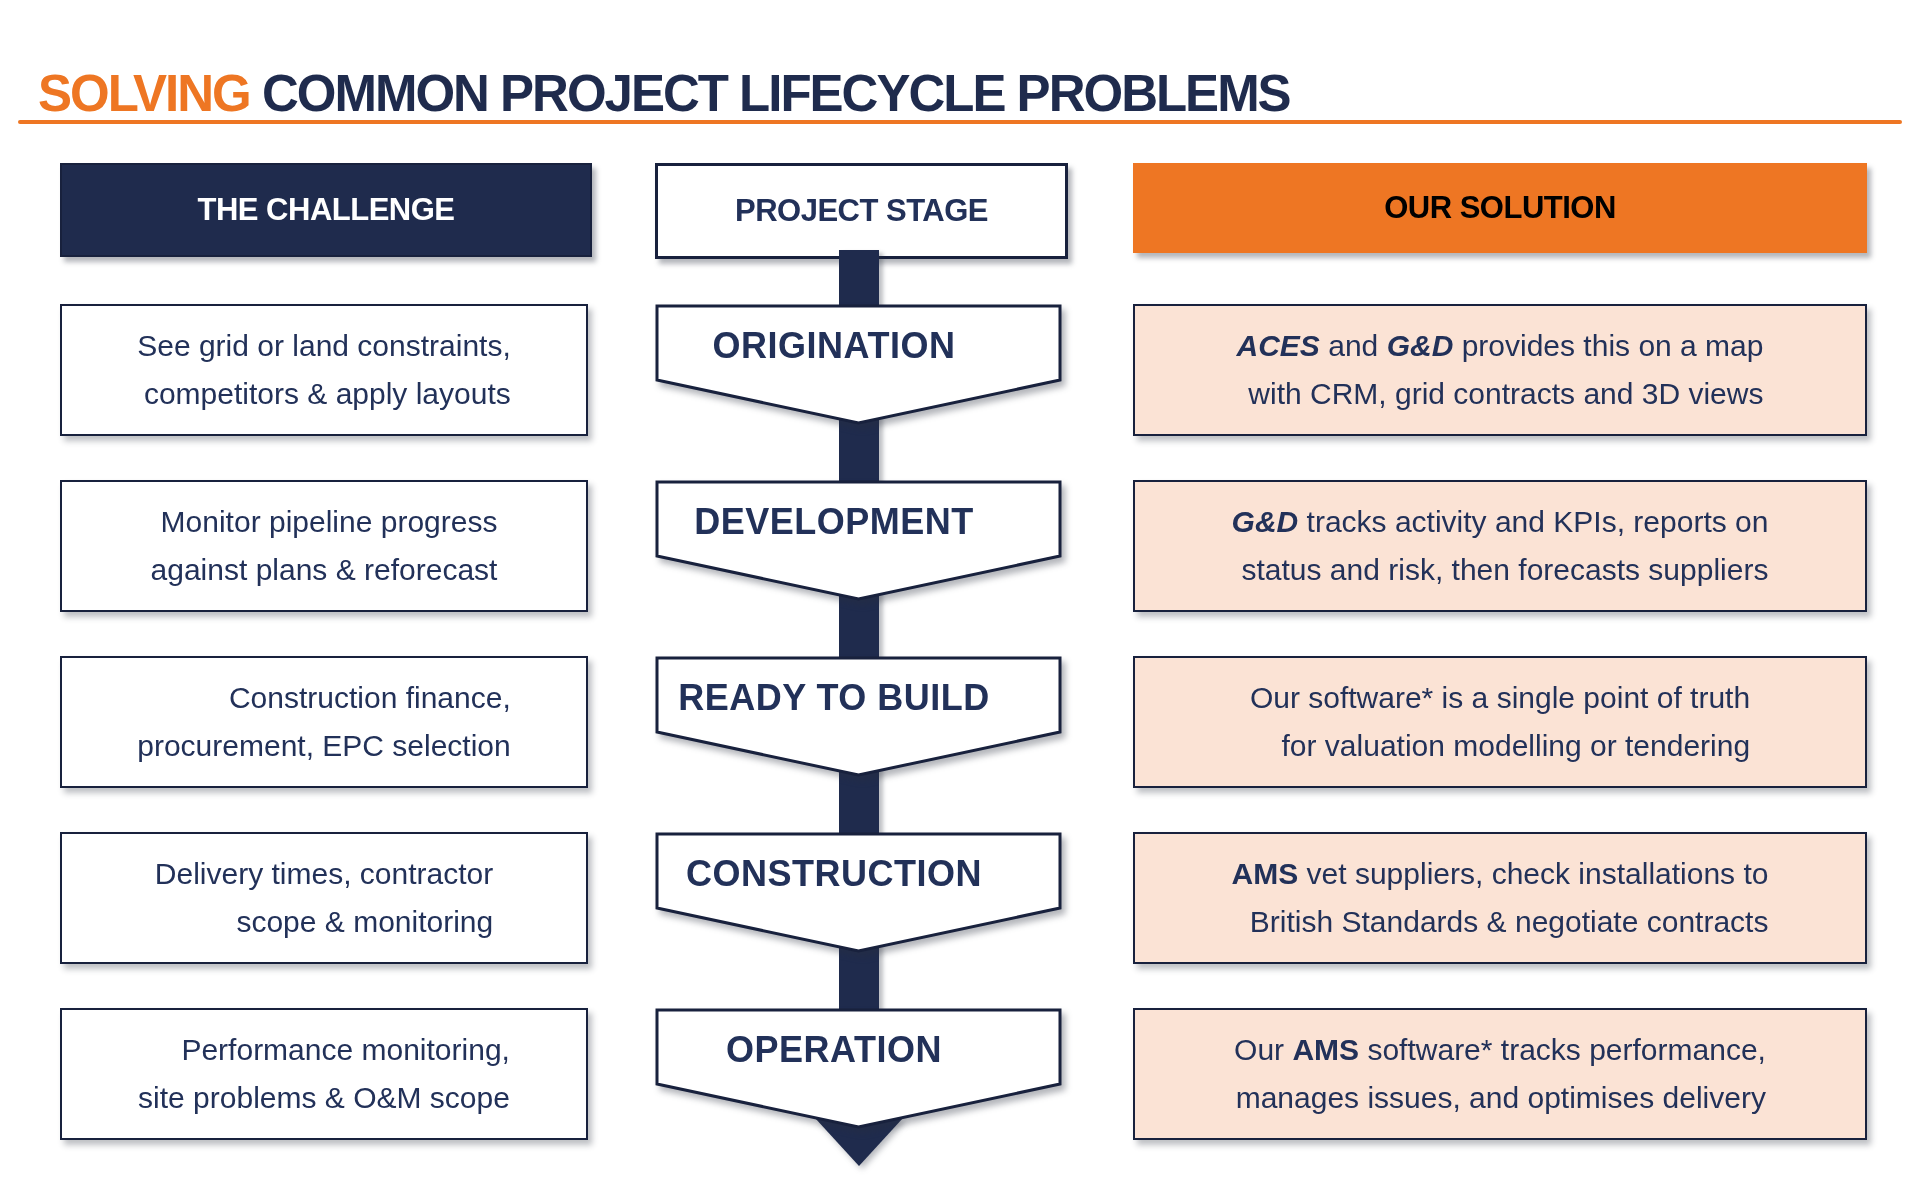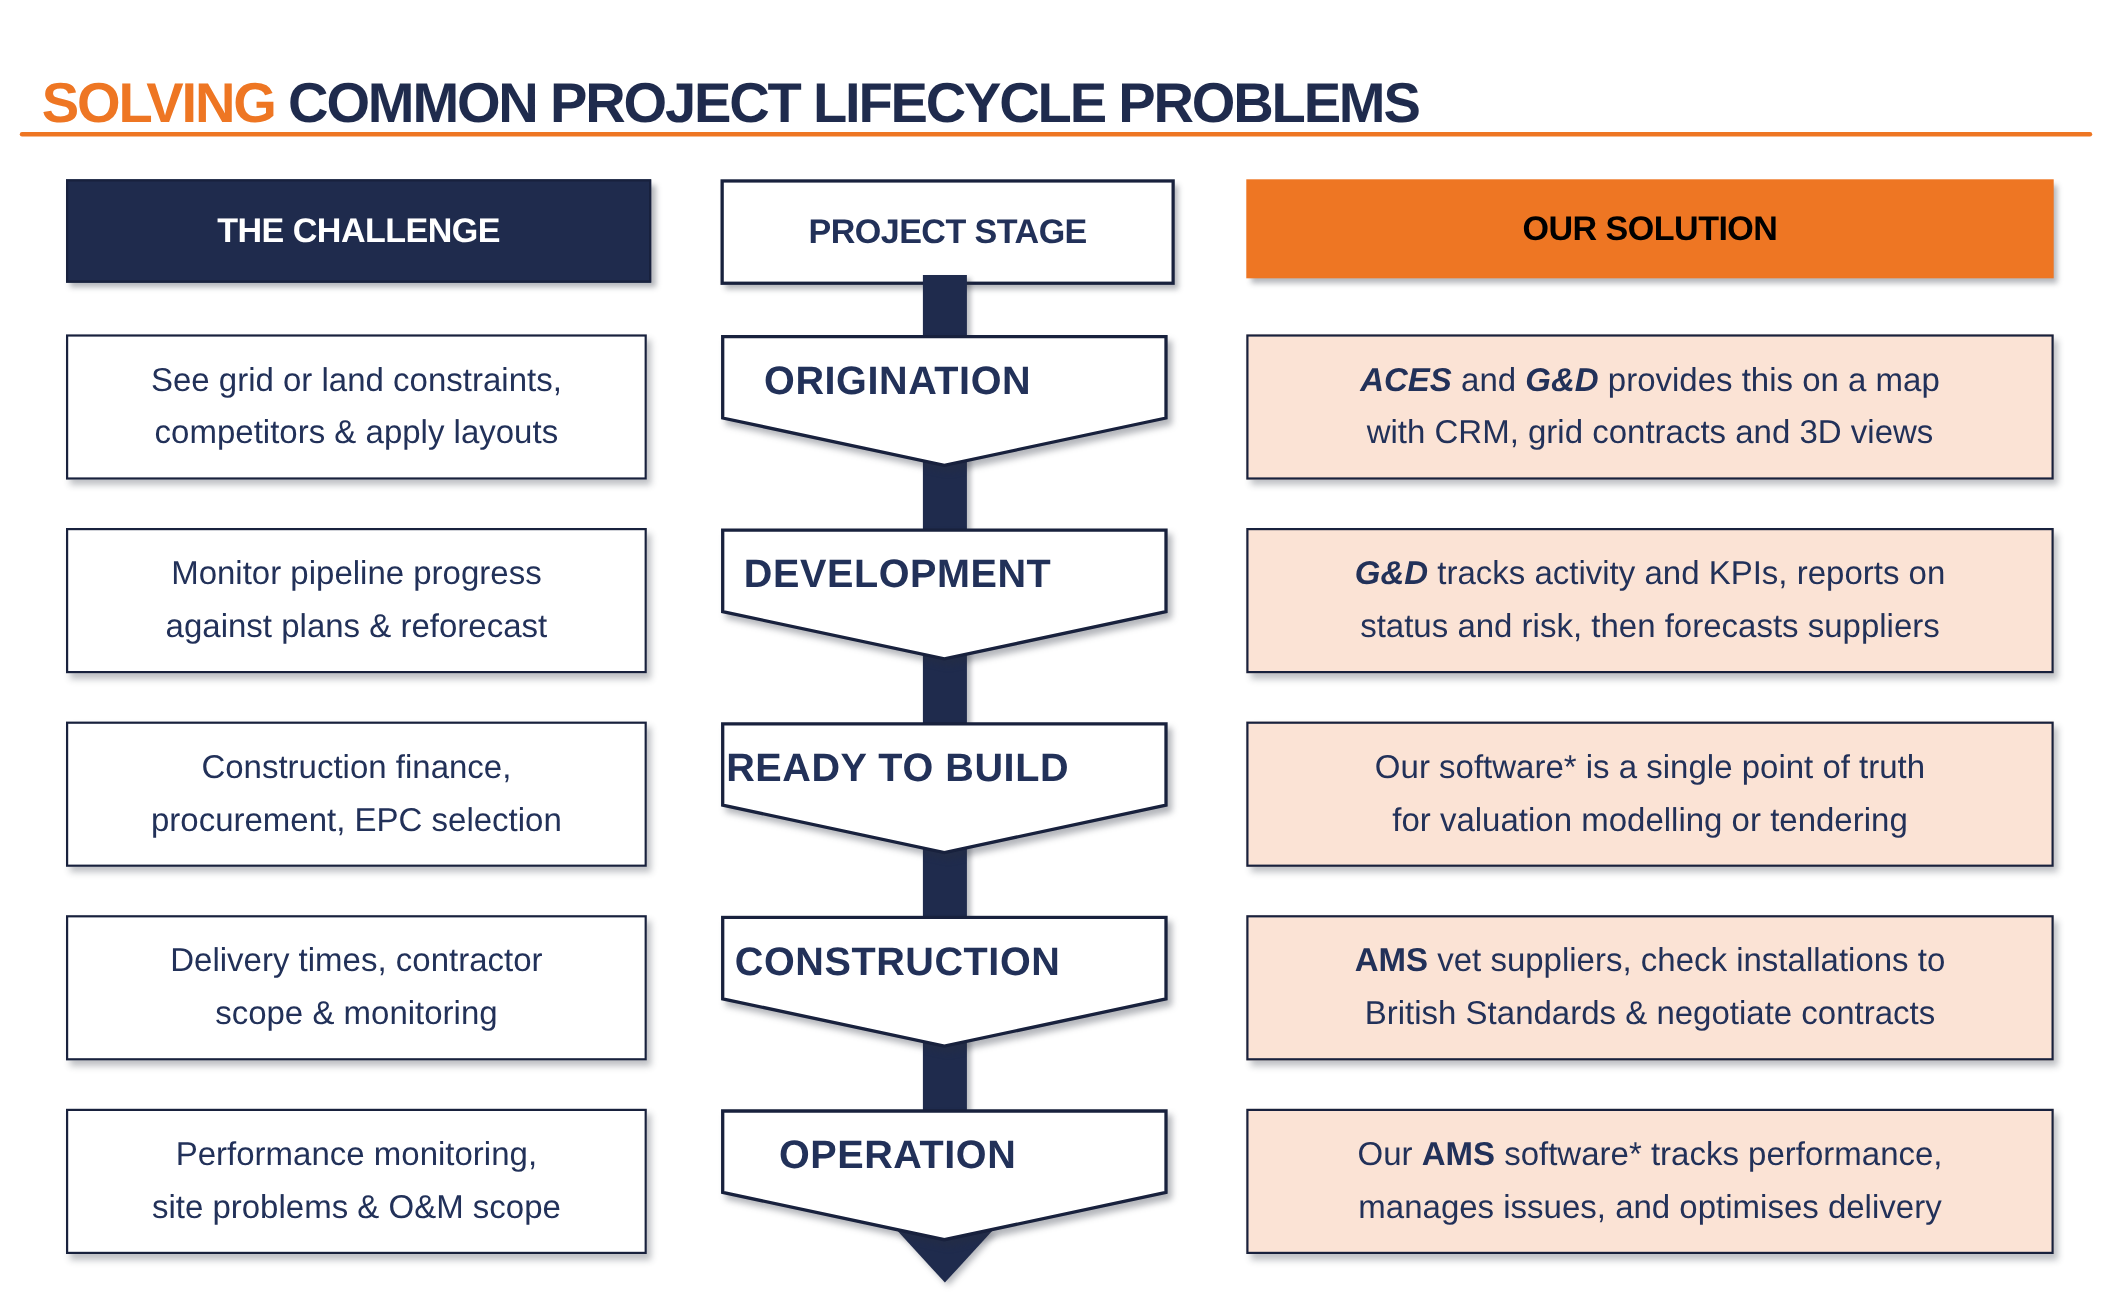--- a/index.html
+++ b/index.html
@@ -41,35 +41,35 @@
   }
   .flow-arrow{
     position:absolute;left:815px;top:1118px;width:0;height:0;z-index:0;
     border-left:44px solid transparent;border-right:44px solid transparent;
     border-top:48px solid var(--navy);
     filter:drop-shadow(3px 3px 3px rgba(40,45,60,.35));
   }
   
   .challenge-box,.solution-box{
     position:absolute;height:132px;z-index:1;
-    display:flex;align-items:center;justify-content:center;text-align:center;
+    display:flex;align-items:center;justify-content:center;text-align:right;
     border:2px solid var(--navy-border);
     font-size:30px;line-height:48px;color:var(--navy-text);
     box-shadow:4px 5px 6px rgba(40,45,60,.3);
     padding:0 4px;box-sizing:border-box;
   }
   .challenge-box{left:60px;width:528px;background:#fff;}
   .solution-box{left:1133px;width:734px;background:var(--peach);}
   .stage-chevron{
     position:absolute;left:655px;width:407px;height:122px;z-index:1;
     filter:drop-shadow(4px 5px 3px rgba(40,45,60,.35));
   }
   .stage-chevron svg{display:block;width:407px;height:122px;}
   .stage-label{
-    position:absolute;left:0;top:6px;width:322px;height:72px;
+    position:absolute;left:18px;top:6px;width:322px;height:72px;
     display:flex;align-items:center;justify-content:center;
     font-size:36px;font-weight:700;color:var(--navy-text);letter-spacing:.5px;
   }
   .r0{top:304px;} .r1{top:480px;} .r2{top:656px;} .r3{top:832px;} .r4{top:1008px;}
 </style>
 </head>
 <body>
 
 <div class="canvas">
 

